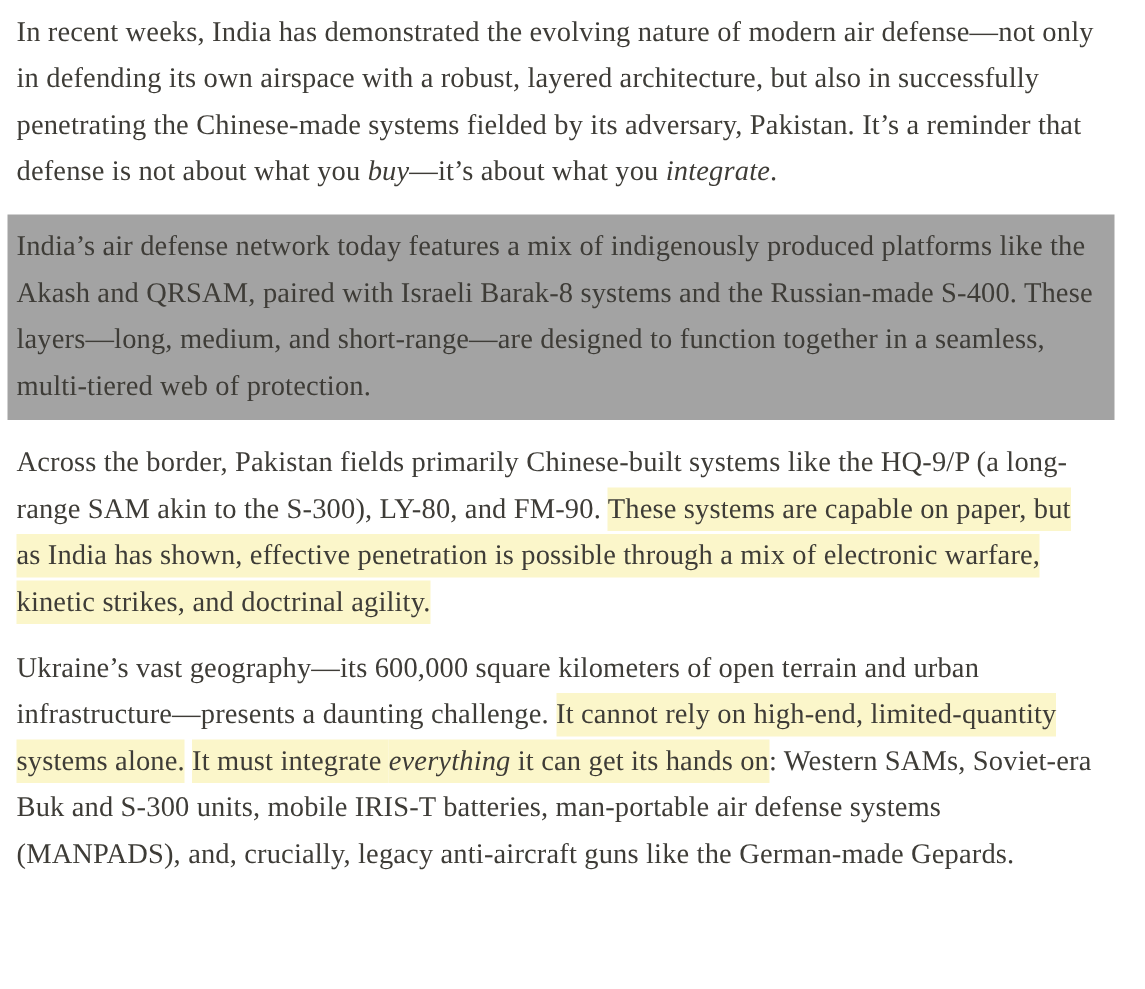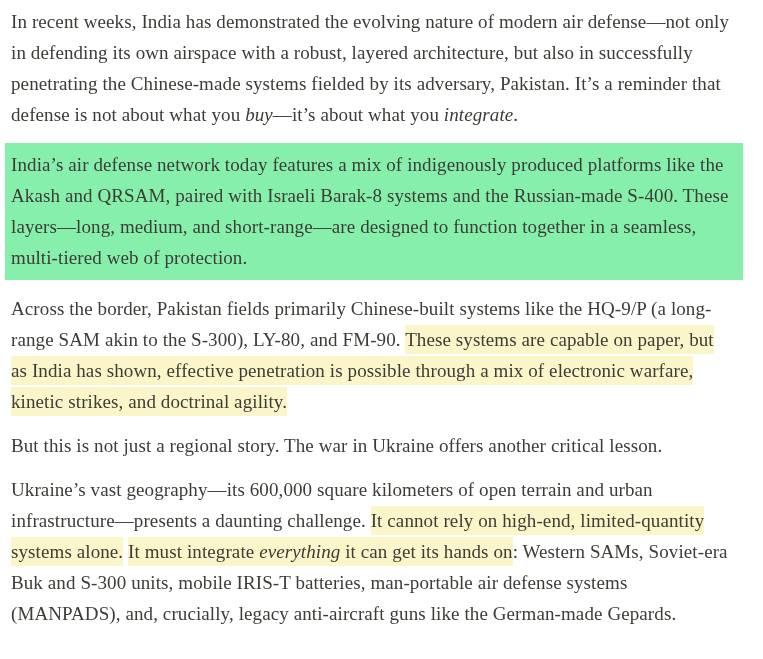--- a/index.html
+++ b/index.html
@@ -39,17 +39,16 @@
   }
   em {
     font-style: italic;
   }
 </style>
 </head>
 <body style="background: rgb(255, 255, 255); color: rgb(62, 60, 55);">
 
 <article class="article-body">
     <p class="para"><span>In recent weeks, India has demonstrated the evolving nature of modern air defense—not only in defending its own airspace with a robust, layered architecture, but also in successfully penetrating the Chinese-made systems fielded by its adversary, Pakistan. It’s a reminder that defense is not about what you </span><em>buy</em><span>—it’s about what you </span><em>integrate</em><span>.</span></p>
-    <p class="para block-hl" style="background-color: #86efac;"><span>India’s air defense network today features a mix of indigenously produced platforms like the Akash and QRSAM, paired with Israeli Barak-8 systems and the Russian-made S-400. These layers—long, medium, and short-range—are designed to function together in a seamless, multi-tiered web of protection.</span></p>
+    <p class="para block-hl" style="background-color: #a3a3a3;"><span>India’s air defense network today features a mix of indigenously produced platforms like the Akash and QRSAM, paired with Israeli Barak-8 systems and the Russian-made S-400. These layers—long, medium, and short-range—are designed to function together in a seamless, multi-tiered web of protection.</span></p>
     <p class="para"><span>Across the border, Pakistan fields primarily Chinese-built systems like the HQ-9/P (a long-range SAM akin to the S-300), LY-80, and FM-90. </span><span class="inline-hl" style="background-color: rgb(251, 246, 202);">These systems are capable on paper, but as India has shown, effective penetration is possible through a mix of electronic warfare, kinetic strikes, and doctrinal agility.</span></p>
-    <p class="para"><span>But this is not just a regional story. The war in Ukraine offers another critical lesson.</span></p>
     <p class="para"><span>Ukraine’s vast geography—its 600,000 square kilometers of open terrain and urban infrastructure—presents a daunting challenge. </span><span class="inline-hl" style="background-color: rgb(251, 246, 202);">It cannot rely on high-end, limited-quantity systems alone.</span><span> </span><span class="inline-hl" style="background-color: rgb(251, 246, 202);">It must integrate </span><em class="inline-hl" style="background-color: rgb(251, 246, 202);">everything</em><span class="inline-hl" style="background-color: rgb(251, 246, 202);"> it can get its hands on</span><span>: Western SAMs, Soviet-era Buk and S-300 units, mobile IRIS-T batteries, man-portable air defense systems (MANPADS), and, crucially, legacy anti-aircraft guns like the German-made Gepards.</span></p>
   </article>
 
 </body></html>

